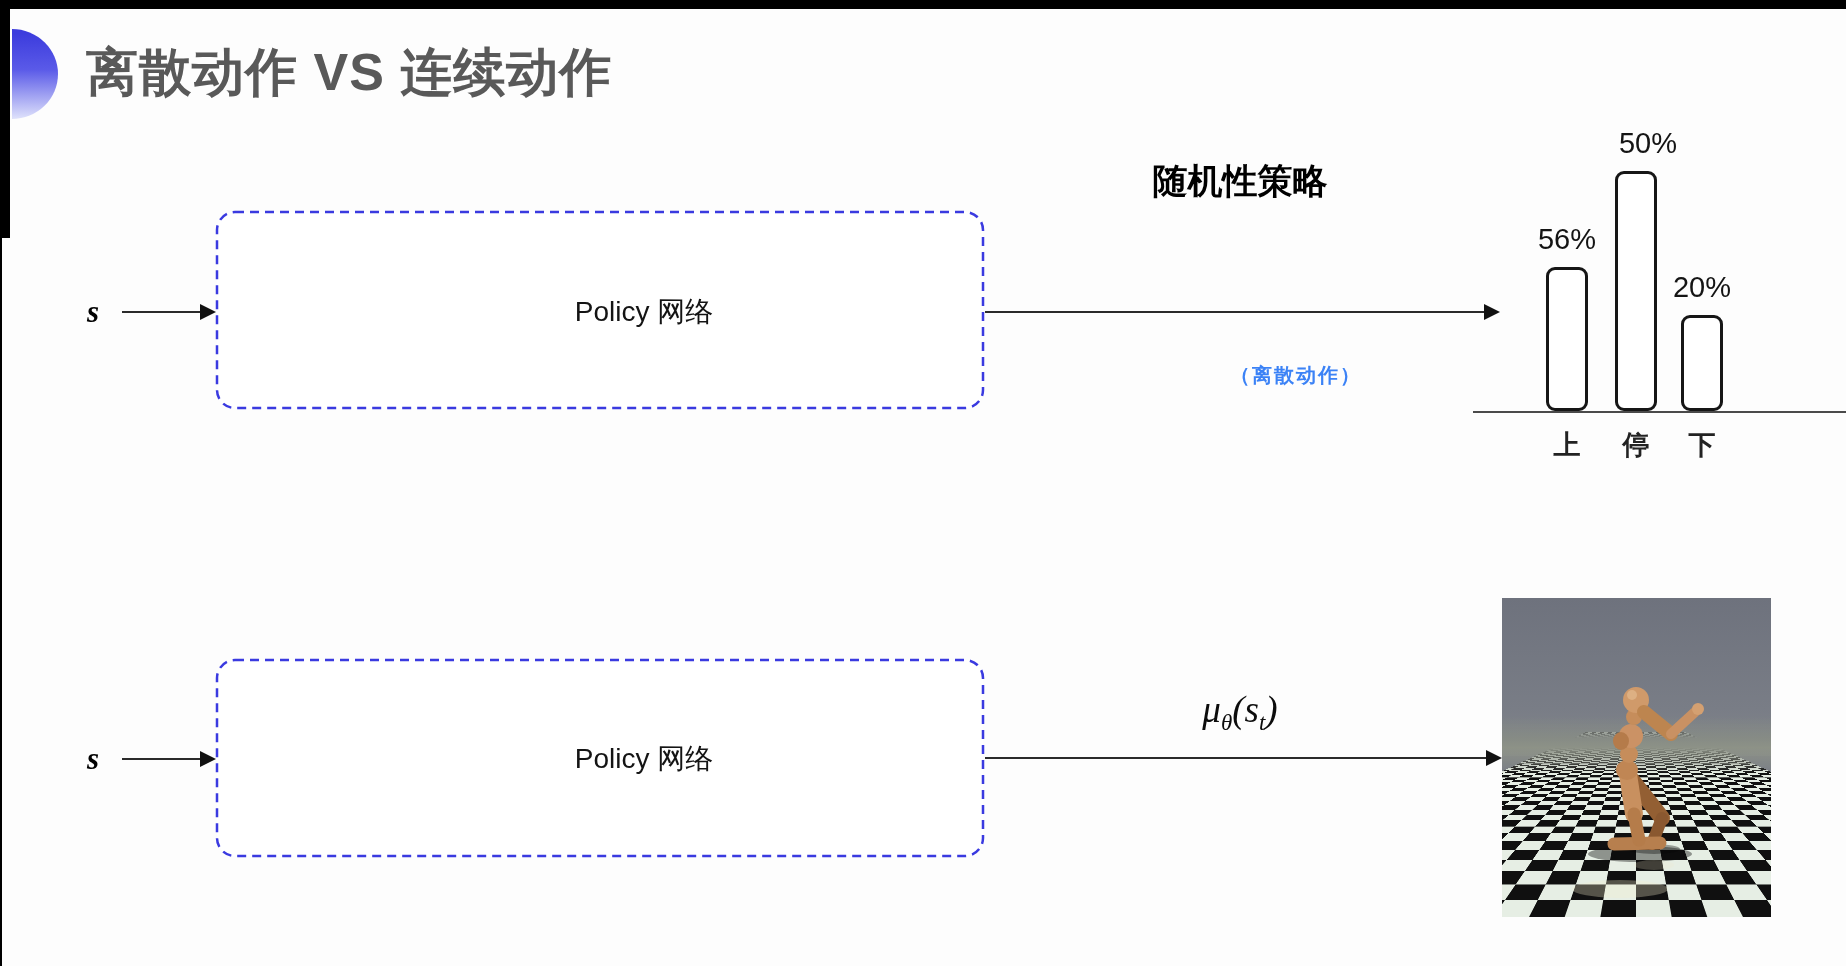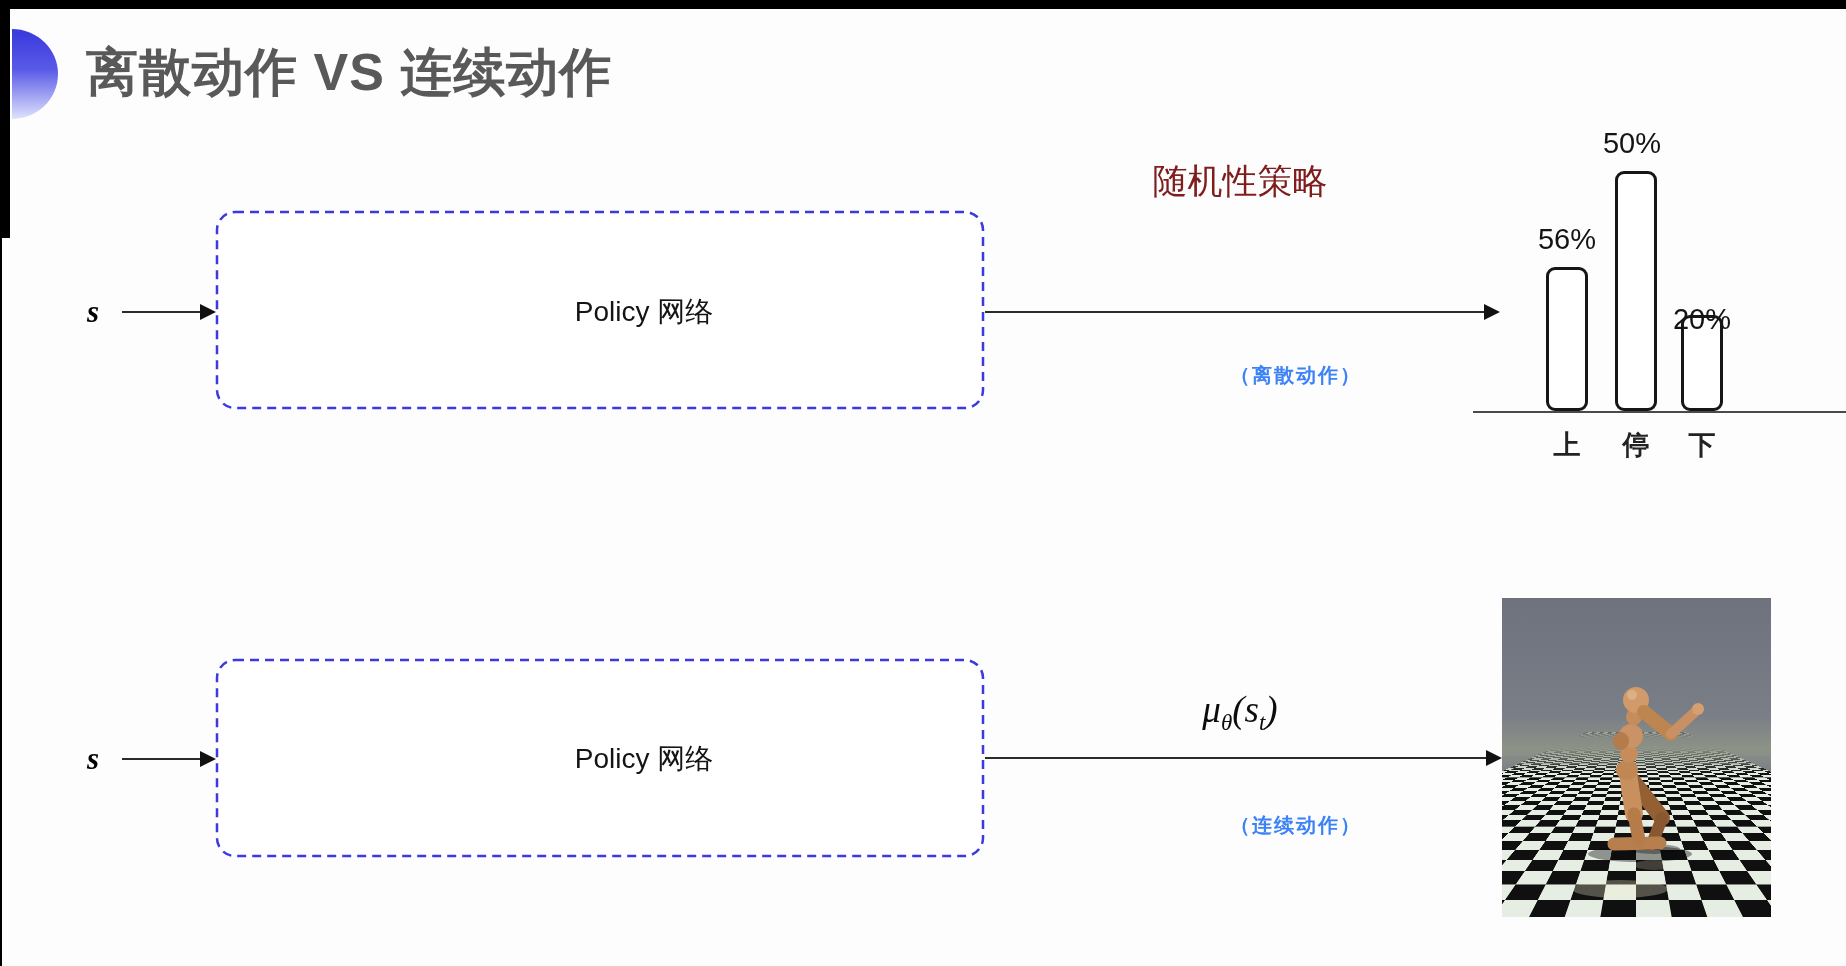--- a/index.html
+++ b/index.html
@@ -41,21 +41,21 @@
   .arrow-line{position:absolute;height:2px;background:#2b2b2b;}
   .arrow-head{
     position:absolute;width:0;height:0;
     border-top:8px solid transparent;border-bottom:8px solid transparent;
     border-left:16px solid #111;
   }
 
   
   .policy-type{
     position:absolute;left:1040px;width:400px;text-align:center;
-    font-size:35px;font-weight:400;color:#7f1d1d;
+    font-size:35px;font-weight:700;color:#000000;
   }
   .formula{
     position:absolute;left:1040px;width:400px;text-align:center;
     font-family:"Liberation Serif","DejaVu Serif",serif;font-style:italic;
     font-size:37px;color:#0c0c0c;
   }
   .formula sub{font-size:0.62em;font-style:italic;}
   .action-note{
     position:absolute;left:1096px;width:400px;text-align:center;
     font-size:20px;font-weight:600;color:#3b82f6;letter-spacing:2px;
@@ -109,41 +109,40 @@
 
   <div class="policy-type" style="top:158px">随机性策略</div>
   <div class="action-note" style="top:362px">（离散动作）</div>
 
   <div class="bar-chart" id="bar-chart">
     <div class="bc-baseline"></div>
   <div class="bc-bar" style="left: 73px; top: 172px; height: 144px;"></div>
       <div class="bc-value" style="left: 49px; top: 128px;">56%</div>
       <div class="bc-cat" style="left: 49px; top: 332px;">上</div>
       <div class="bc-bar" style="left: 142px; top: 76px; height: 240px;"></div>
-      <div class="bc-value" style="left: 114px; top: 32px;">50%</div>
+      <div class="bc-value" style="left: 130px; top: 32px;">50%</div>
       <div class="bc-cat" style="left: 118px; top: 332px;">停</div>
       <div class="bc-bar" style="left: 208px; top: 220px; height: 96px;"></div>
-      <div class="bc-value" style="left: 184px; top: 176px; margin-top: 32px;">20%</div>
+      <div class="bc-value" style="left: 184px; top: 176px;">20%</div>
       <div class="bc-cat" style="left: 184px; top: 332px;">下</div>
     </div>
 
   <div class="s-label" style="left:63px;top:739px">s</div>
   <div class="arrow-line" style="left:122px;top:758px;width:80px"></div>
   <div class="arrow-head" style="left:200px;top:751px"></div>
 
   <svg class="policy-box" style="left:215px;top:658px" width="770" height="200">
     <rect x="2" y="2" width="766" height="196" rx="18" fill="#ffffff" stroke="#3a3ae0" stroke-width="2.5" stroke-dasharray="9 6"></rect>
   </svg>
   <div class="box-label" style="left:215px;top:739px">Policy 网络</div>
 
   <div class="arrow-line" style="left:985px;top:757px;width:502px"></div>
   <div class="arrow-head" style="left:1486px;top:750px"></div>
 
   <div class="formula" style="top:688px"><span>μ</span><sub>θ</sub><span>(s</span><sub>t</sub><span>)</span></div>
-  <div class="action-note" style="top:812px">（连续动作）</div>
 
   <div class="robot-scene">
     <div class="robot-sky"></div>
     <div class="robot-floor"></div>
     <div class="robot-haze"></div>
     <svg class="robot-svg" width="269" height="319" viewBox="0 0 269 319">
 
       <ellipse cx="138" cy="256" rx="52" ry="8" fill="#0a0a0a" fill-opacity="0.40"></ellipse>
       <ellipse cx="152" cy="251" rx="26" ry="5" fill="#050505" fill-opacity="0.35"></ellipse>
       <ellipse cx="118" cy="291" rx="48" ry="9" fill="#f5efce" fill-opacity="0.30"></ellipse>

